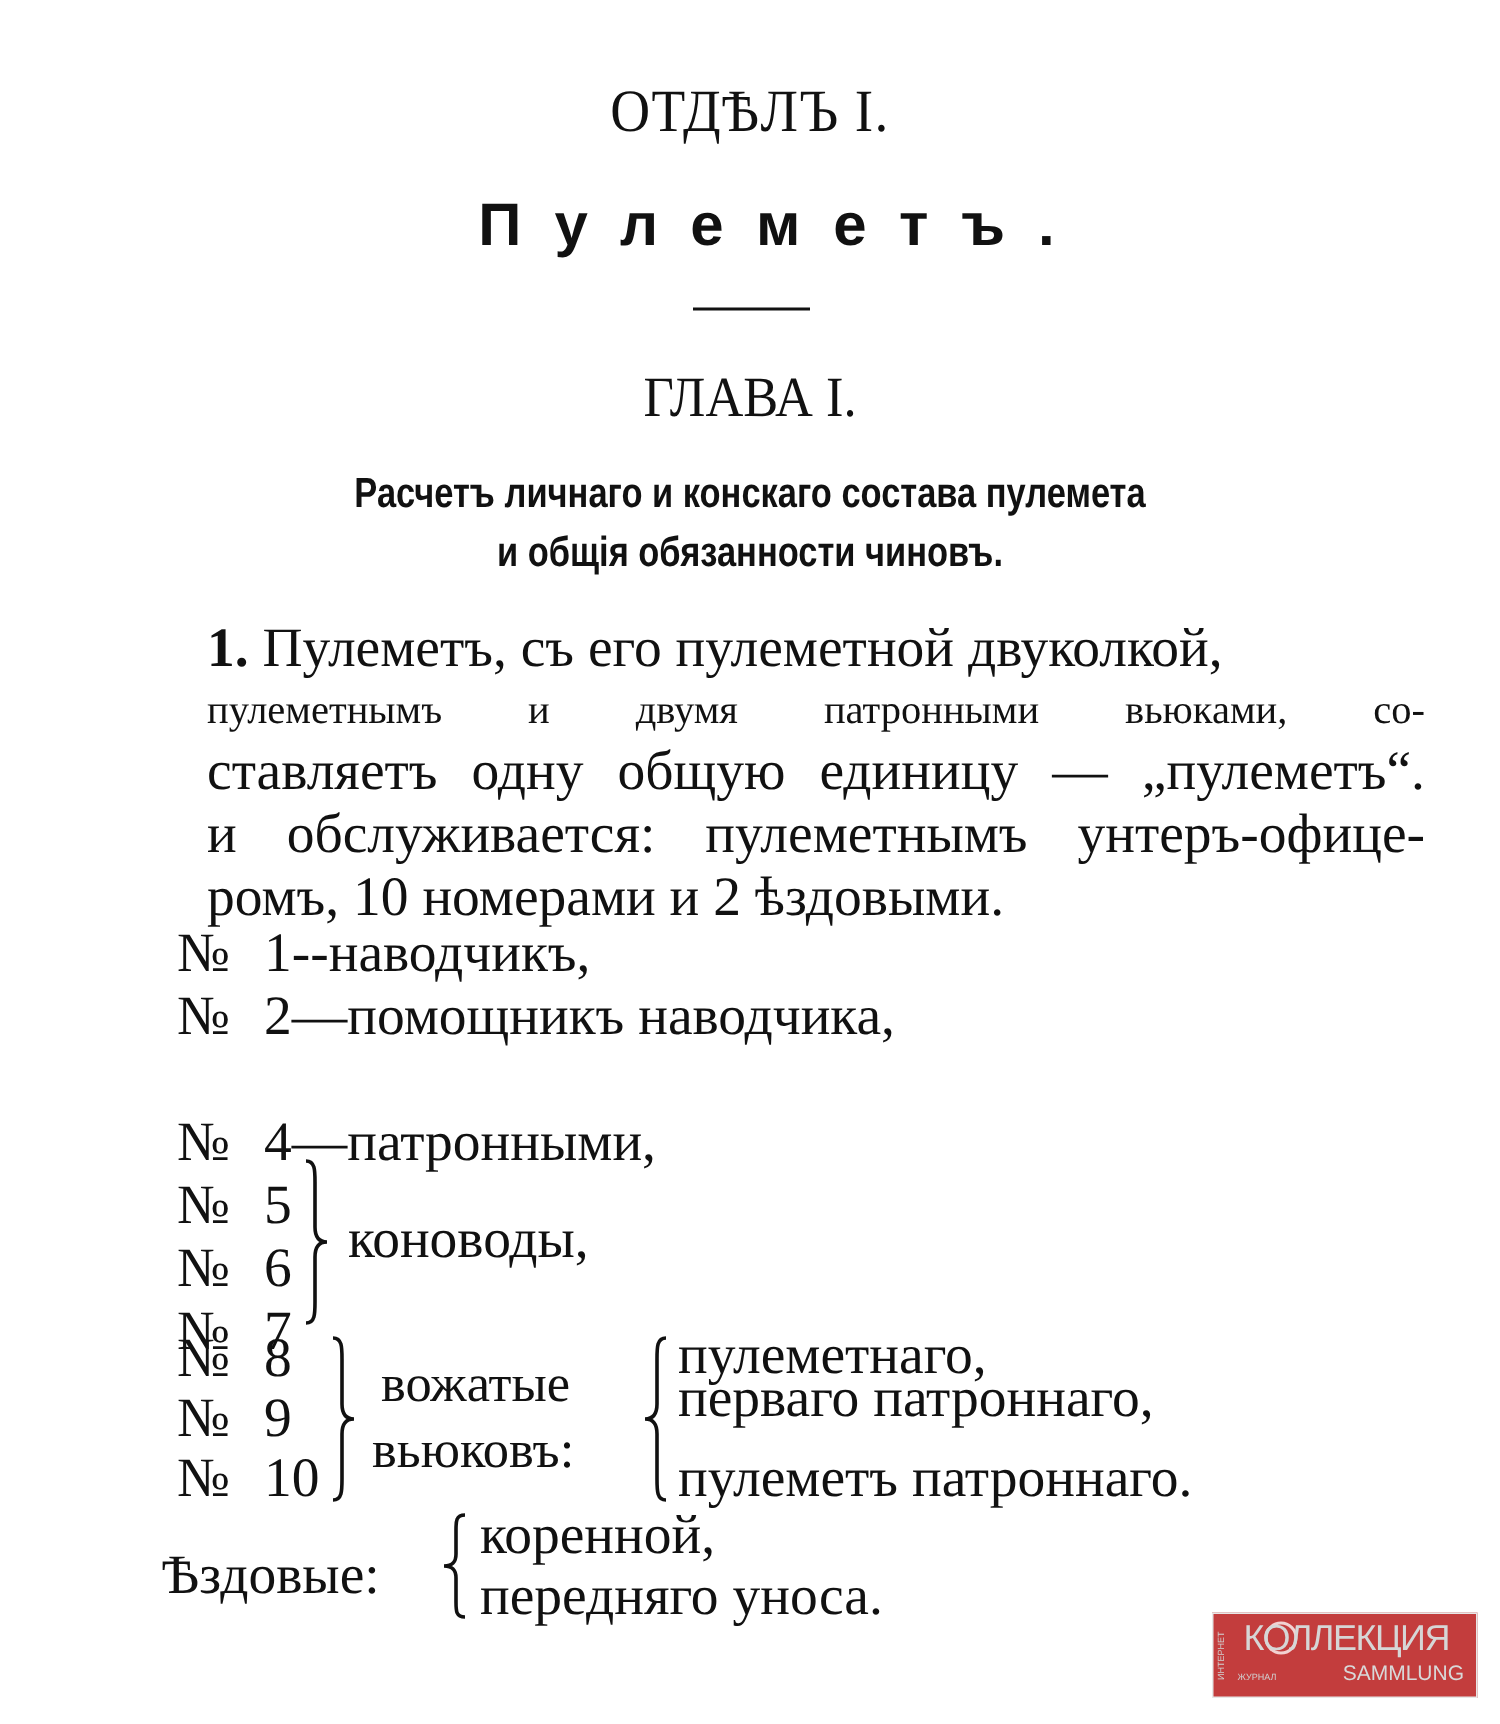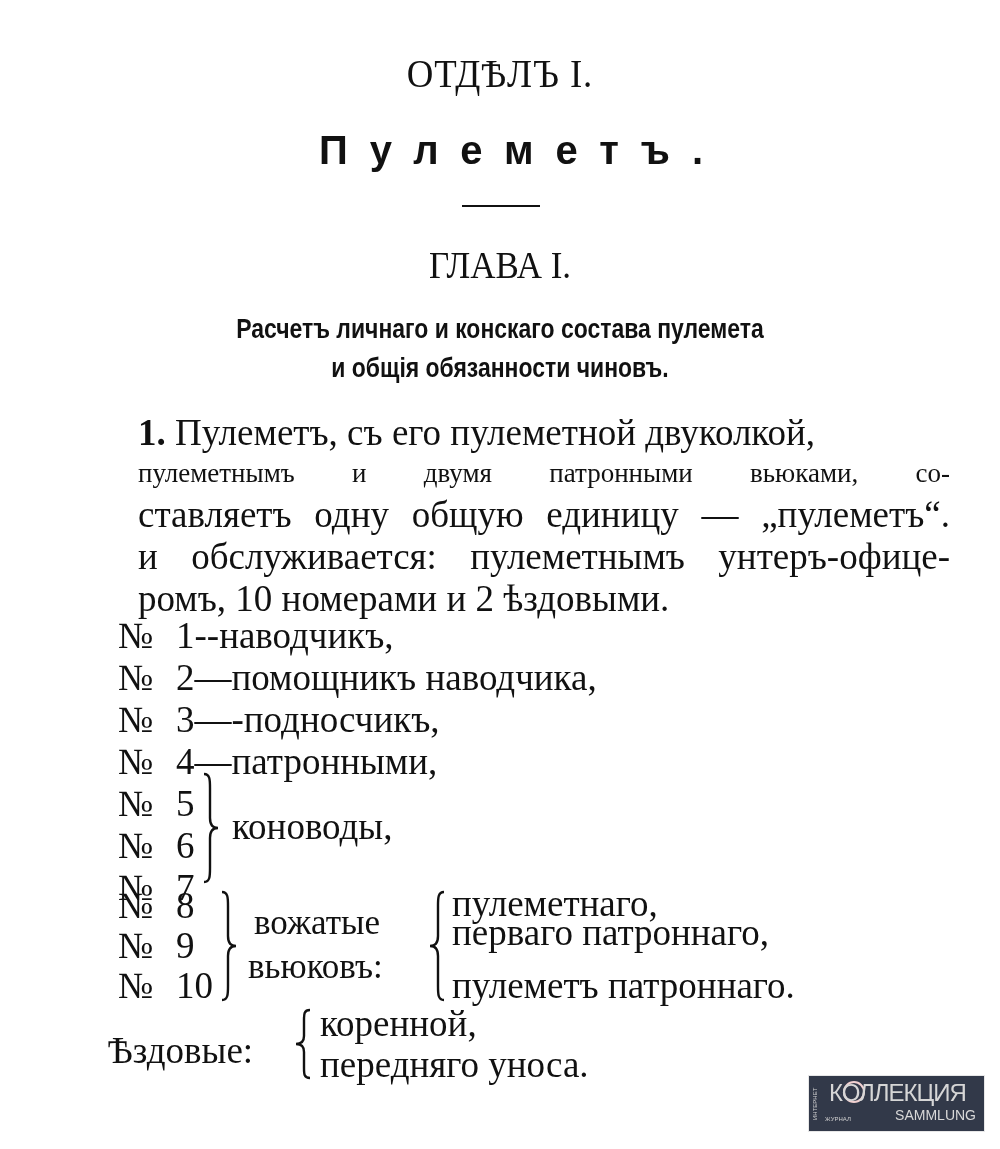--- a/index.html
+++ b/index.html
@@ -105,21 +105,21 @@
       white-space: nowrap;
     }
 
     .watermark {
       position: absolute;
       left: 808px;
       top: 1075px;
       width: 175px;
       height: 55px;
       border: 1px solid #e3e3e3;
-      background: #0f172a;
+      background: #b91c1c;
       opacity: 0.85;
     }
     .wm-side {
       position: absolute;
       left: 3px; top: 4px;
       width: 9px; height: 47px;
       font-family: "Liberation Sans", sans-serif;
       font-size: 6px;
       color: #c9c9c9;
       writing-mode: vertical-rl;
@@ -170,21 +170,20 @@
   <div class="center chapter-title l2">и общія обязанности чиновъ.</div>
 
   <div class="para-line first last" style="top:412px; text-align-last:left;"><span class="para-num">1.</span><span> Пулеметъ, съ его пулеметной  двуколкой,</span></div>
   <div class="para-line" style="top:453px; left:118px; width:812px; font-size:27px;">пулеметнымъ и двумя патронными вьюками, со-</div>
   <div class="para-line" style="top:494px; left:118px; width:812px;">ставляетъ одну общую единицу — „пулеметъ“.</div>
   <div class="para-line" style="top:536px; left:118px; width:812px;">и обслуживается: пулеметнымъ унтеръ-офице-</div>
   <div class="para-line last" style="top:578px; left:118px;">ромъ, 10 номерами и 2 ѣздовыми.</div>
 
   <div class="list-line" style="top:615px;"><span class="no-sign">№</span><span class="num-val">1</span><span>--наводчикъ,</span></div>
   <div class="list-line" style="top:657px;"><span class="no-sign">№</span><span class="num-val">2</span><span>—помощникъ наводчика,</span></div>
-  <div class="list-line" style="top:699px;"><span class="no-sign">№</span><span class="num-val">3</span><span>—-подносчикъ,</span></div>
   <div class="list-line" style="top:741px;"><span class="no-sign">№</span><span class="num-val">4</span><span>—патронными,</span></div>
 
   <div class="list-line" style="top:783px;"><span class="no-sign">№</span><span class="num-val">5</span></div>
   <div class="list-line" style="top:825px;"><span class="no-sign">№</span><span class="num-val">6</span></div>
   <div class="list-line" style="top:867px;"><span class="no-sign">№</span><span class="num-val">7</span></div>
   <svg class="brace-svg" style="left:200px; top:772px;" width="24" height="112" viewBox="0 0 24 112">
     <path d="M4 2 C10 2 10 8 10 16 L10 46 C10 52 12 56 18 56 C12 56 10 60 10 66 L10 96 C10 104 10 110 4 110" fill="none" stroke="#111" stroke-width="2.4"></path>
   </svg>
   <div class="group-label" style="left:232px; top:806px;">коноводы,</div>
 

